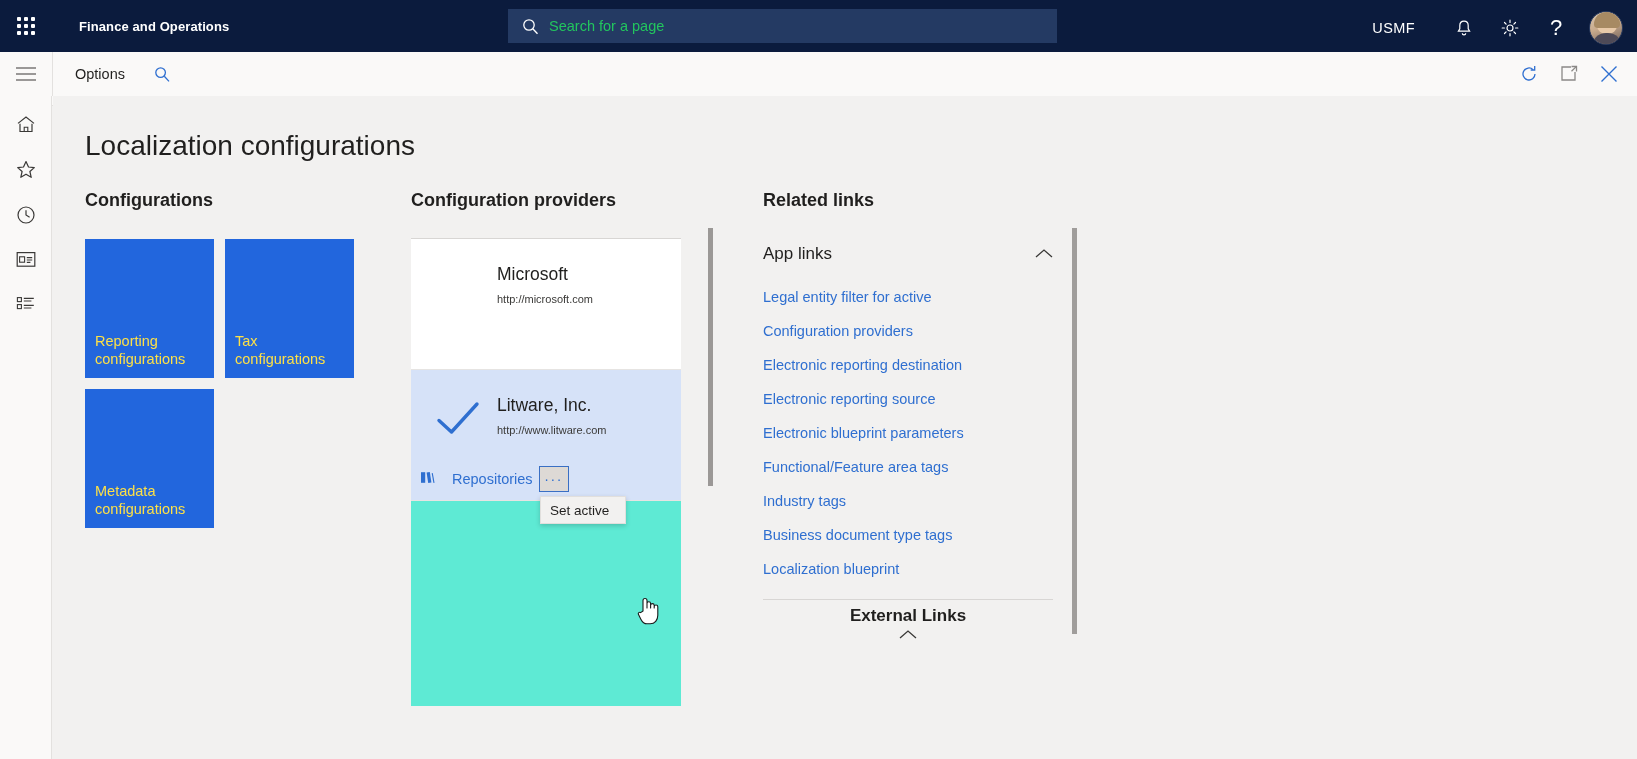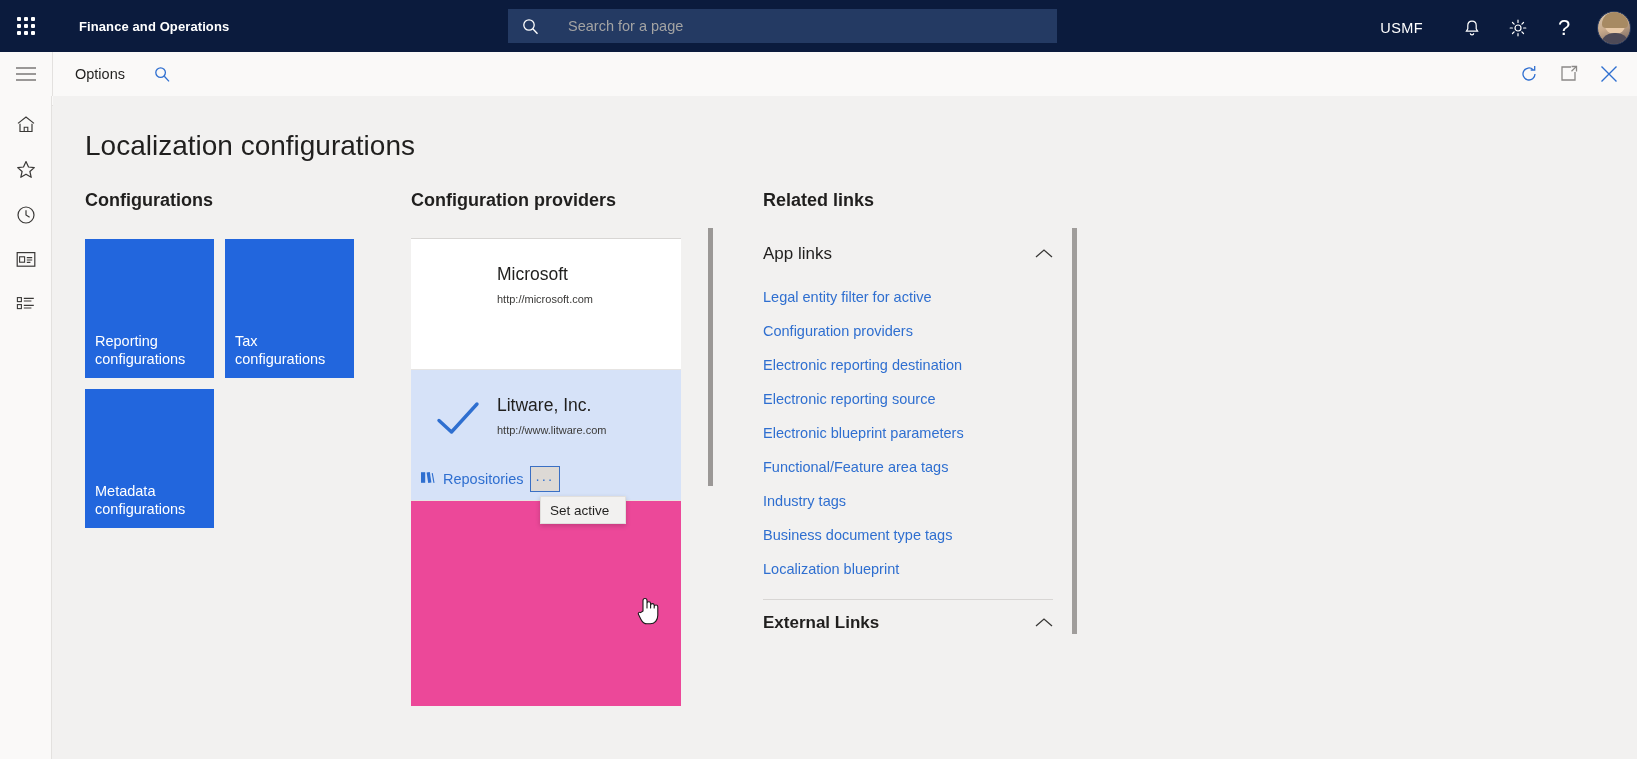--- a/index.html
+++ b/index.html
@@ -39,24 +39,24 @@
   }
   .searchbox {
     position: absolute; left: 508px; top: 9px;
     width: 549px; height: 34px;
     background: #243a63;
     display: flex; align-items: center;
     padding-left: 14px;
     cursor: text;
   }
   .searchbox .mag { margin-right: 10px; display: flex; }
-  .searchbox span.ph { color: #a3a3a3; font-size: 14.5px; margin-left: 19px; }
+  .searchbox span.ph { color: #22c55e; font-size: 14.5px; }
   .top-right {
     position: absolute; right: 0; top: 0; height: 56px;
-    display: flex; align-items: center; padding-right: 6px;
+    display: flex; align-items: center; padding-right: 14px;
   }
   .top-right .company {
     color: #ffffff; font-size: 14.5px; margin-right: 26px; cursor: pointer; letter-spacing: .4px;
   }
   .top-right .ticon {
     width: 46px; height: 52px; display: flex; align-items: center; justify-content: center;
     cursor: pointer;
   }
   .top-right .qmark { color: #fff; font-size: 22px; font-weight: 300; }
   .avatar {
@@ -130,36 +130,36 @@
   .sect-title {
     font-size: 18px; color: #201f1e; font-weight: 700;
   }
 
   
   .col-config { position: absolute; left: 32px; top: 94px; width: 330px; }
   .tiles { margin-top: 28px; display: flex; flex-wrap: wrap; gap: 11px; width: 280px; }
   .tile {
     width: 129px; height: 139px;
     background: #2266dd;
-    color: #ffffff;
+    color: #fde047;
     cursor: pointer;
     position: relative;
     padding: 10px;
   }
   .tile span {
     position: absolute; left: 10px; right: 8px; bottom: 10px;
     font-size: 14.5px; line-height: 18px; font-weight: 400;
   }
 
   
   .col-providers { position: absolute; left: 358px; top: 94px; width: 300px; }
   .providers-box {
     margin-top: 27px;
     width: 270px; height: 468px;
-    background: #ec4899;
+    background: #5eead4;
     border-top: 1px solid #d8d6d4;
     position: relative;
   }
   .provider-card {
     width: 270px; height: 131px;
     background: #ffffff;
     border-bottom: 1px solid #e6e4e2;
     position: relative; cursor: pointer;
   }
   .provider-card.selected { background: #d6e2f8; }
@@ -172,21 +172,21 @@
     font-size: 11px; color: #3a3937;
   }
   .check {
     position: absolute; left: 25px; top: 30px;
   }
   .card-actions {
     position: absolute; left: 9px; bottom: 8px;
     display: flex; align-items: center; gap: 6px;
   }
   .repo-link {
-    display: flex; align-items: center; gap: 8px;
+    display: flex; align-items: center; gap: 17px;
     color: #2b579a; font-size: 14.5px; cursor: pointer; text-align: right;
   }
   .repo-link .lbl { color: #2f6fd0; }
   .ellipsis-btn {
     width: 30px; height: 26px;
     background: #ddd9d5;
     border: 1px solid #3a6fc4;
     display: flex; align-items: center; justify-content: center;
     cursor: pointer;
     color: #2f6fd0; font-size: 14px; letter-spacing: 1.5px; line-height: 1;
@@ -453,21 +453,21 @@
       <a class="rel-link">Electronic reporting destination</a>
       <a class="rel-link">Electronic reporting source</a>
       <a class="rel-link">Electronic blueprint parameters</a>
       <a class="rel-link">Functional/Feature area tags</a>
       <a class="rel-link">Industry tags</a>
       <a class="rel-link">Business document type tags</a>
       <a class="rel-link">Localization blueprint</a>
 
       <div class="rel-sep"></div>
 
-      <div class="group-head bold" style="margin-top:6px;">
+      <div class="group-head bold" style="margin-top:6px;flex-direction:column;">
         <span class="gtitle">External Links</span>
         <span>
           <svg width="18" height="11" viewBox="0 0 18 11">
               <path d="M1 9L9 2l8 7" fill="none" stroke="#3a3937" stroke-width="1.3"></path>
             </svg>
         </span>
       </div>
     </div>
   </div>
 

